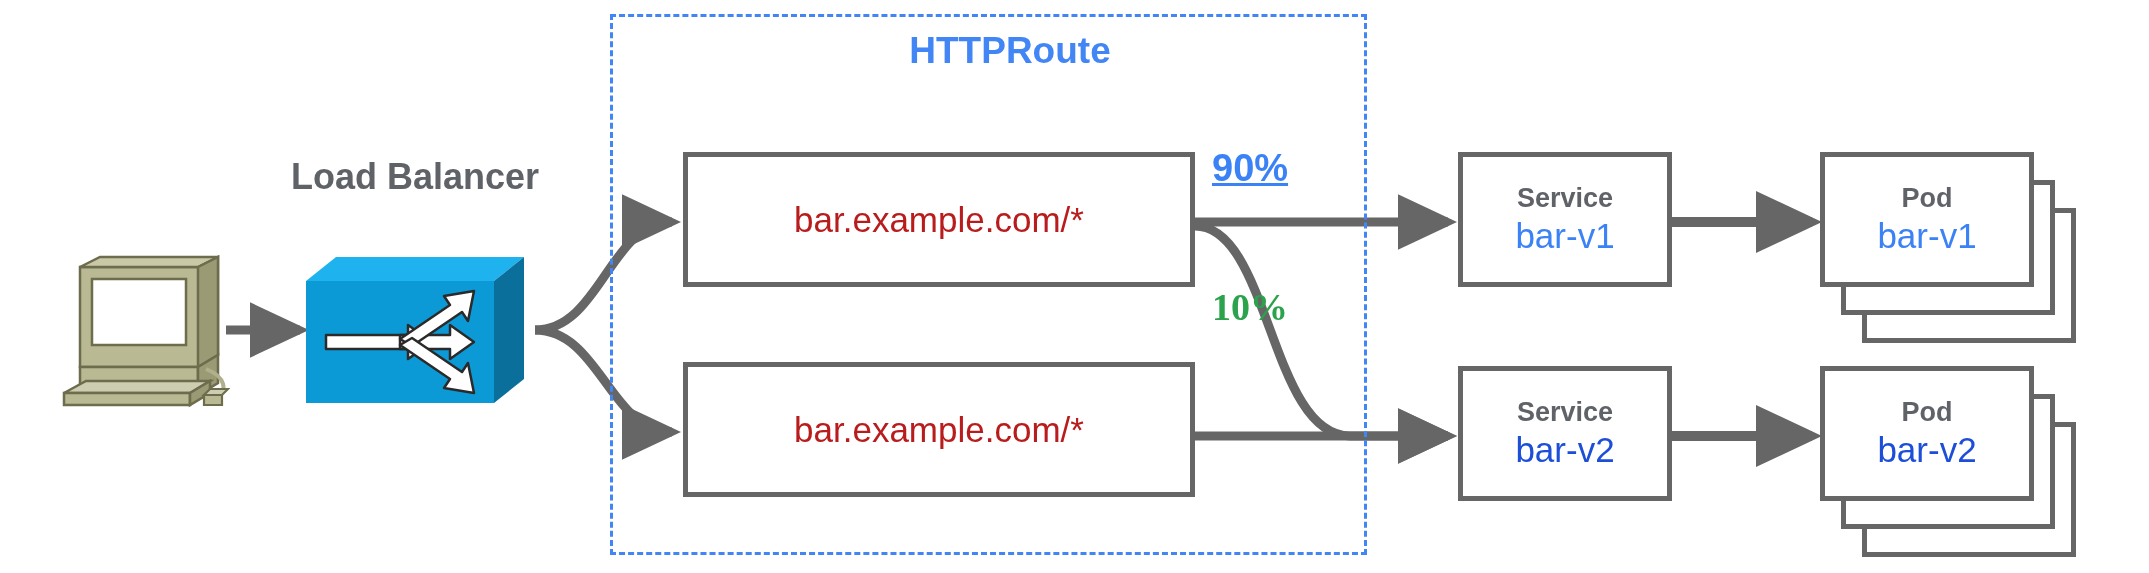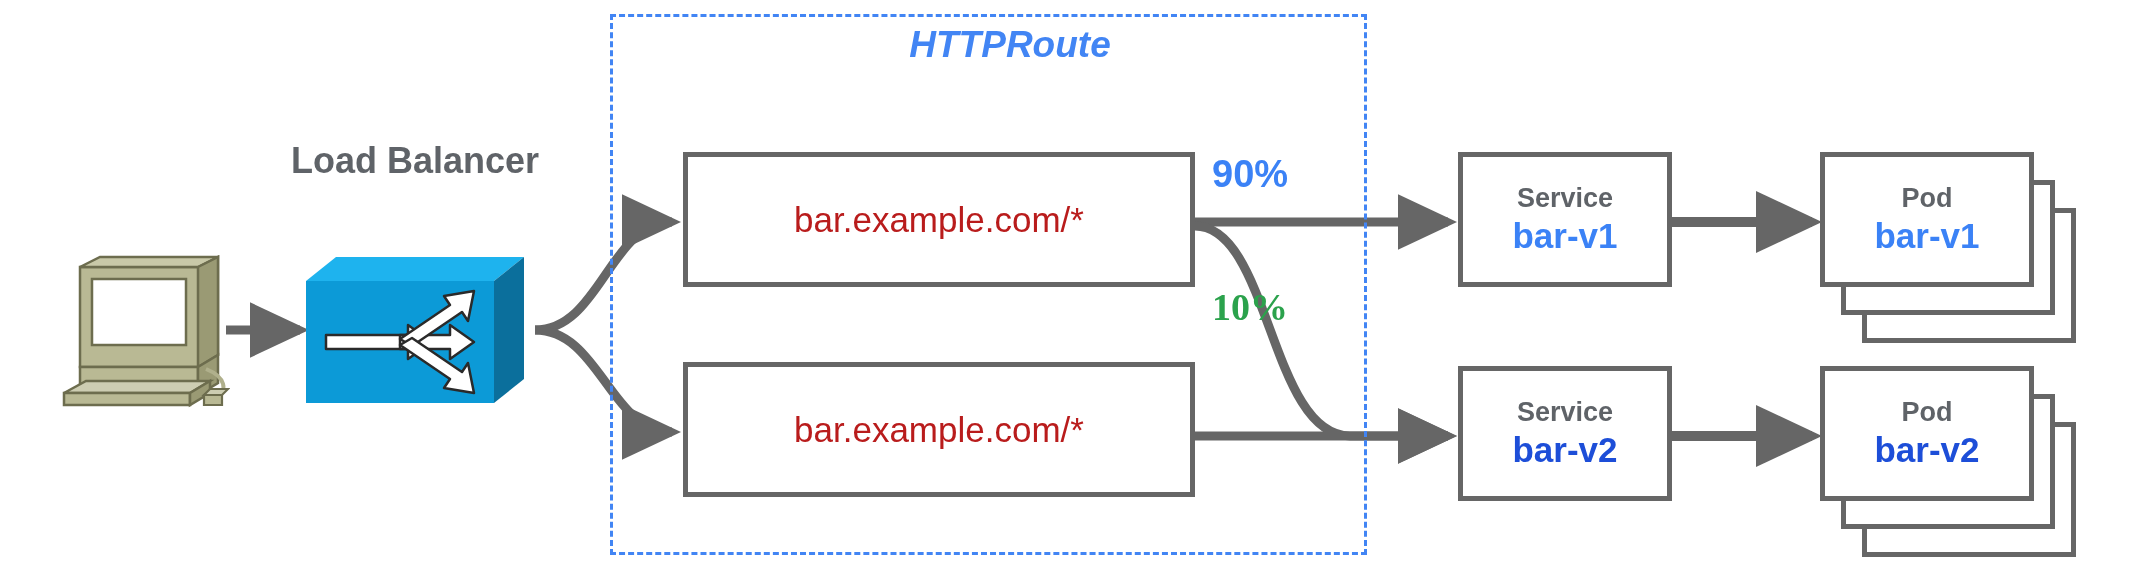--- a/index.html
+++ b/index.html
@@ -43,21 +43,21 @@
     color: #b91c1c;
     font-weight: 400;
   }
   .svc-box .title, .pod-box .title {
     font-size: 27px;
     color: #5f6368;
     font-weight: 700;
   }
   .svc-box .name, .pod-box .name {
     font-size: 35px;
-    font-weight: 700;
+    font-weight: 400;
   }
   .v1 { color: #3b82f6; }
   .v2 { color: #1d4ed8; }
 
   .pod-stack {
     position: absolute;
     padding-left: 12px;
   }
   .pod-stack .layer {
     position: absolute;
@@ -81,20 +81,21 @@
     line-height: 1.22;
     white-space: nowrap;
   }
   .lb-label {
     position: absolute;
     color: #5f6368;
     font-weight: 700;
     font-size: 36px;
     white-space: nowrap;
     text-align: center;
+    margin-top: 16px;
   }
   .pct {
     position: absolute;
     font-weight: 700;
     font-size: 38px;
     white-space: nowrap;
   }
   .pct.blue { color: #3b82f6; }
   .pct.green { color: #2ba24c; font-family: Liberation Serif, serif; }
 
@@ -122,21 +123,21 @@
     <path d="M1195,226 C1270,226 1270,436 1350,436 L1448,436" fill="none" stroke="#666666" stroke-width="9" marker-end="url(#arrowGray)"></path>
 
     <line x1="1195" y1="436" x2="1448" y2="436" stroke="#666666" stroke-width="9" marker-end="url(#arrowGray)"></line>
 
     <line x1="1672" y1="222" x2="1812" y2="222" stroke="#666666" stroke-width="10" marker-end="url(#arrowGray)"></line>
     <line x1="1672" y1="436" x2="1812" y2="436" stroke="#666666" stroke-width="10" marker-end="url(#arrowGray)"></line>
   </svg>
 
   <div class="dashed-region" style="left:610px; top:14px; width:757px; height:541px;"></div>
 
-  <div class="region-title" style="left:860px; top:22px; width:300px;font-style:italic;">
+  <div class="region-title" style="left:860px; top:28px; width:300px;">
     <span>HTTPRoute</span><br>
   </div>
 
   <div class="icon-box" style="left:50px; top:255px; width:180px; height:160px;">
     <svg viewBox="0 0 180 160" width="180" height="160">
 
       <polygon points="30,12 148,12 168,2 168,100 148,112 30,112" fill="#b9b994" stroke="#6d6d4e" stroke-width="2.5"></polygon>
       <polygon points="30,12 50,2 168,2 148,12" fill="#c9c9a8" stroke="#6d6d4e" stroke-width="2.5"></polygon>
       <polygon points="148,12 168,2 168,100 148,112" fill="#9a9a74" stroke="#6d6d4e" stroke-width="2.5"></polygon>
       <rect x="42" y="24" width="94" height="66" fill="#ffffff" stroke="#6d6d4e" stroke-width="2.5"></rect>
@@ -170,21 +171,21 @@
   </div>
 
   <div class="node route-box" style="left:683px; top:152px; width:512px; height:135px;">
     <span class="ln">bar.example.com/*</span>
   </div>
 
   <div class="node route-box" style="left:683px; top:362px; width:512px; height:135px;">
     <span class="ln">bar.example.com/*</span>
   </div>
 
-  <div class="pct blue" style="left:1212px; top:153px;">90%</div>
+  <div class="pct blue" style="left:1212px; top:147px;text-decoration:underline;">90%</div>
   <div class="pct green" style="left:1212px; top:285px;">10%</div>
 
   <div class="node svc-box" style="left:1458px; top:152px; width:214px; height:135px;">
     <span class="ln title">Service</span>
     <span class="ln name v1">bar-v1</span>
   </div>
 
   <div class="node svc-box" style="left:1458px; top:366px; width:214px; height:135px;">
     <span class="ln title">Service</span>
     <span class="ln name v2">bar-v2</span>

